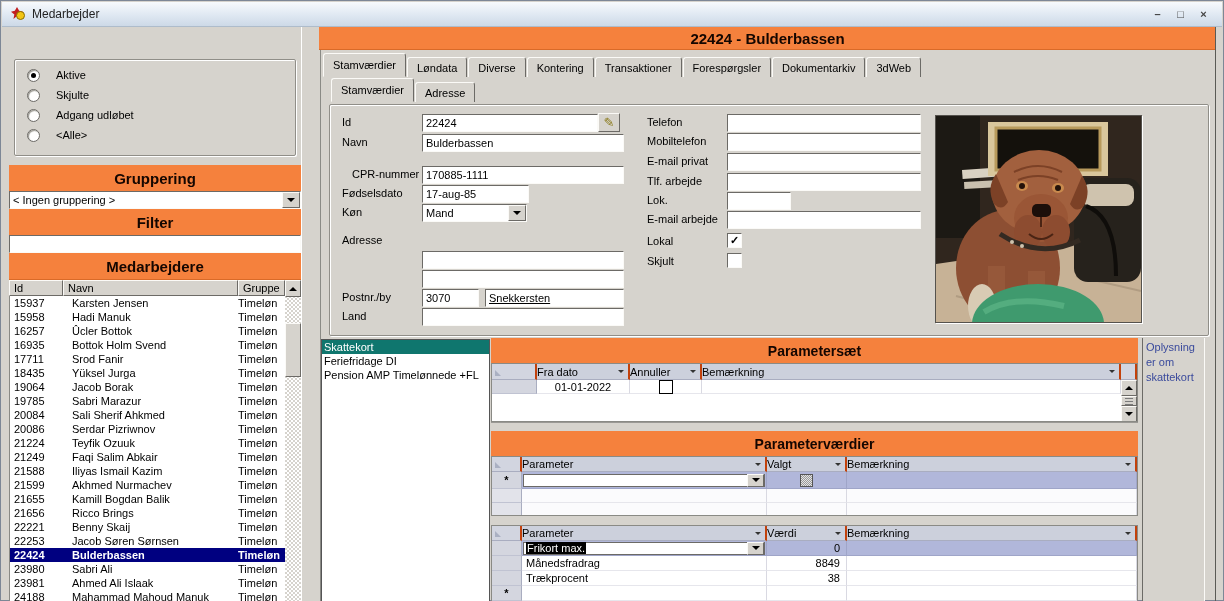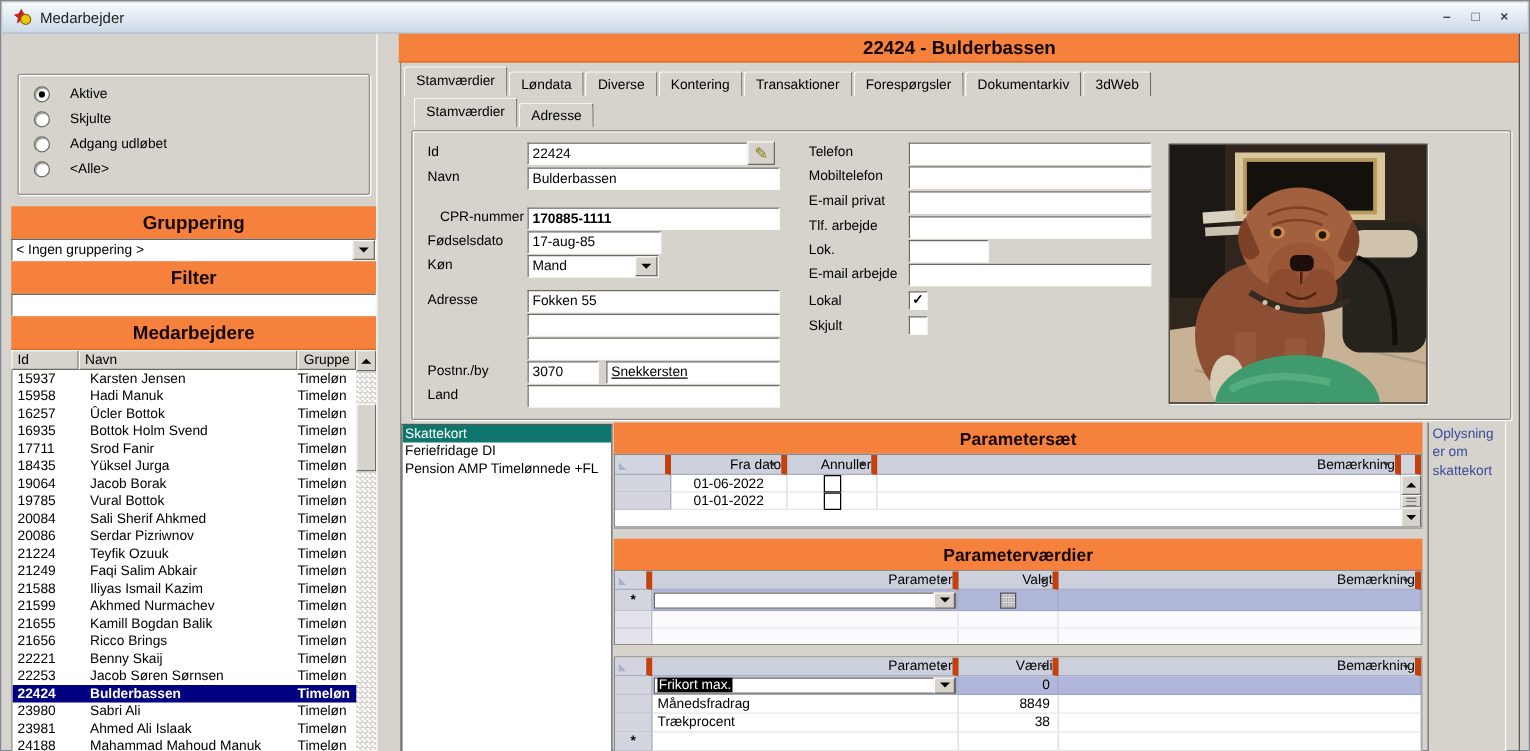--- a/index.html
+++ b/index.html
@@ -78,22 +78,22 @@
        font-family:"Liberation Sans",sans-serif;padding:0}
   .pencil{color:#8a7a1a;font-size:13px}
   .photo-frame{position:absolute;border:1px solid #55524d;box-shadow:1px 1px 0 #fff;background:#2e2620}
   
   .plist{position:absolute;background:#fff;border:1px solid #555;overflow:hidden}
   .plist-item{height:14px;line-height:14px;padding-left:2px;white-space:nowrap}
   .plist-item.selected{background:#0f766e;color:#fff}
   
   .grid{position:absolute;background:#fff;border:1px solid #8a8a85;box-sizing:border-box;overflow:hidden}
   .ghead{display:flex;height:16px;box-sizing:border-box}
-  .gh{background:#ccd0dc;border-right:5px solid #c2410c;border-bottom:1px solid #a9adc0;display:flex;align-items:center;
-      justify-content:flex-end;position:relative;box-sizing:border-box;flex:0 0 auto}
+  .gh{background:#ccd0dc;border-right:2px solid #c2410c;border-bottom:1px solid #a9adc0;display:flex;align-items:center;
+      justify-content:flex-start;position:relative;box-sizing:border-box;flex:0 0 auto}
   .gh .sort{position:absolute;right:4px}
   .gh.sel{background:#d2d5e0}
   .corner{position:absolute;left:3px;bottom:3px;width:0;height:0;border-bottom:6px solid #aab0c2;border-right:6px solid transparent}
   .gcell{border-right:1px solid #d9d9e2;border-bottom:1px solid #e6e6ec;box-sizing:border-box;flex:0 0 auto;display:flex;align-items:center}
   .gsel{background:#d4d6df;border-right:1px solid #a9adc0;border-bottom:1px solid #c0c3d2;display:flex;align-items:center;justify-content:center;
         box-sizing:border-box;flex:0 0 auto;font-weight:bold}
   .grow{display:flex;height:14px}
   .grow.selected .gcell{background:#b1b7da;border-color:#9fa5c8}
   .cb{width:12px;height:12px;background:#fff;border:1px solid #000;margin:0 auto}
   .grow.selected .cb{outline:1px dotted #333;outline-offset:1px}
@@ -214,21 +214,21 @@
       <span class="c-name">Yüksel Jurga</span>
       <span class="c-group">Timeløn</span>
     </div>
       <div class="erow">
       <span class="c-id">19064</span>
       <span class="c-name">Jacob Borak</span>
       <span class="c-group">Timeløn</span>
     </div>
       <div class="erow">
       <span class="c-id">19785</span>
-      <span class="c-name">Vural Bottok</span>
+      <span class="c-name">Sabri Marazur</span>
       <span class="c-group">Timeløn</span>
     </div>
       <div class="erow">
       <span class="c-id">20084</span>
       <span class="c-name">Sali Sherif Ahkmed</span>
       <span class="c-group">Timeløn</span>
     </div>
       <div class="erow">
       <span class="c-id">20086</span>
       <span class="c-name">Serdar Pizriwnov</span>
@@ -354,35 +354,34 @@
     <span class="flabel" style="left:12px;top:11px">Id</span>
     <input class="abs sunken" style="left: 92px; top: 9px; width: 168px;" value="22424">
     <button class="btn pencil" style="left:268px;top:8px;width:22px;height:19px">
       <span>✎</span>
     </button>
 
     <span class="flabel" style="left:12px;top:31px">Navn</span>
     <input class="abs sunken" style="left: 92px; top: 29px; width: 194px;" value="Bulderbassen">
 
     <span class="flabel" style="left:22px;top:63px">CPR-nummer</span>
-    <input class="abs sunken" style="left: 92px; top: 61px; width: 194px; font-weight: bold;" value="170885-1111">
+    <input class="abs sunken" style="left: 92px; top: 61px; width: 194px;" value="170885-1111">
 
     <span class="flabel" style="left:12px;top:82px">Fødselsdato</span>
     <input class="abs sunken" style="left: 92px; top: 80px; width: 99px;" value="17-aug-85">
 
     <span class="flabel" style="left:12px;top:101px">Køn</span>
     <div class="combo" style="left:92px;top:99px;width:105px;height:18px;box-sizing:border-box">
       <span class="combo-text">Mand</span>
       <span class="combo-btn">
           <i class="tri-down"></i>
         </span>
     </div>
 
     <span class="flabel" style="left:12px;top:129px">Adresse</span>
-    <input class="abs sunken" style="left: 92px; top: 127px; width: 194px;" value="Fokken 55">
     <input class="abs sunken" style="left: 92px; top: 146px; width: 194px;" value="">
     <input class="abs sunken" style="left: 92px; top: 165px; width: 194px;" value="">
 
     <span class="flabel" style="left:12px;top:186px">Postnr./by</span>
     <input class="abs sunken" style="left: 92px; top: 184px; width: 49px;" value="3070">
     <input class="abs sunken" style="left: 155px; top: 184px; width: 131px; text-decoration: underline;" value="Snekkersten">
 
     <span class="flabel" style="left:12px;top:205px">Land</span>
     <input class="abs sunken" style="left: 92px; top: 203px; width: 194px;" value="">
 
@@ -481,28 +480,20 @@
       <span class="gh" style="width:419px">
         <span>Bemærkning</span>
           <i class="sort tri-sm tri-down"></i>
       </span>
       <span class="gh sel" style="width:16px"></span>
     </div>
     <div>
 
         <div class="grow">
         <span class="gsel" style="width:45px"></span>
-        <span class="gcell" style="width:93px;justify-content:center">01-06-2022</span>
-        <span class="gcell" style="width:72px;justify-content:center">
-            <span class="cb"></span>
-          </span>
-        <span class="gcell" style="width:419px"></span>
-      </div>
-        <div class="grow">
-        <span class="gsel" style="width:45px"></span>
         <span class="gcell" style="width:93px;justify-content:center">01-01-2022</span>
         <span class="gcell" style="width:72px;justify-content:center">
             <span class="cb"></span>
           </span>
         <span class="gcell" style="width:419px"></span>
       </div>
       </div>
     <div class="vscroll" style="right:0;top:16px;width:16px;height:42px;position:absolute">
       <div class="sbtn" style="height:14px">
           <i class="tri-up"></i>

